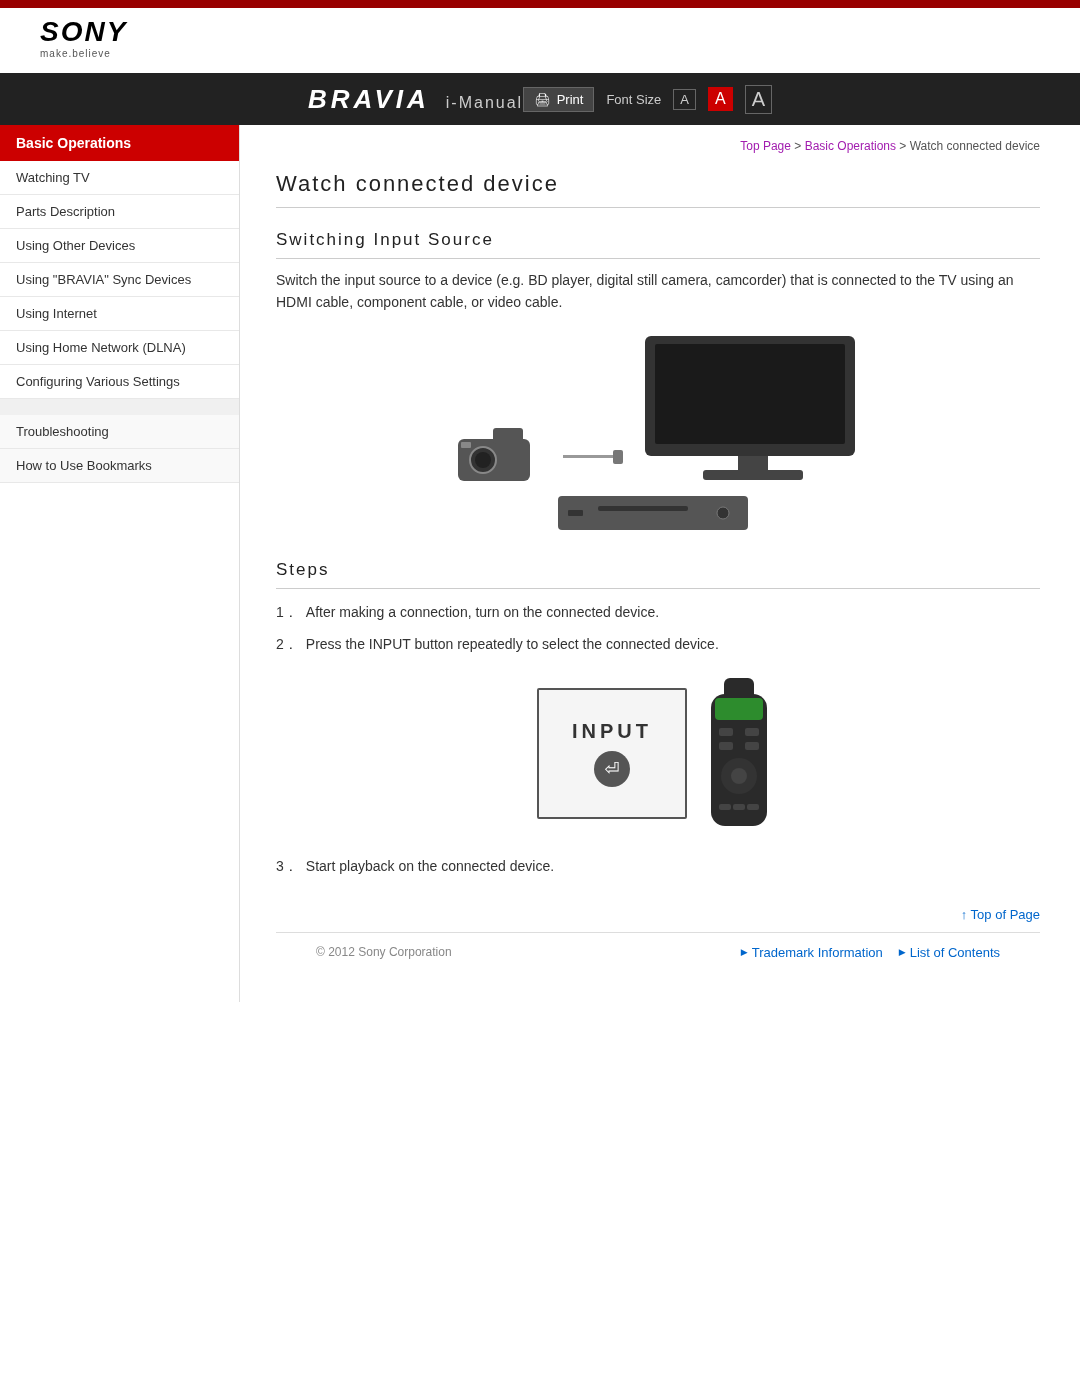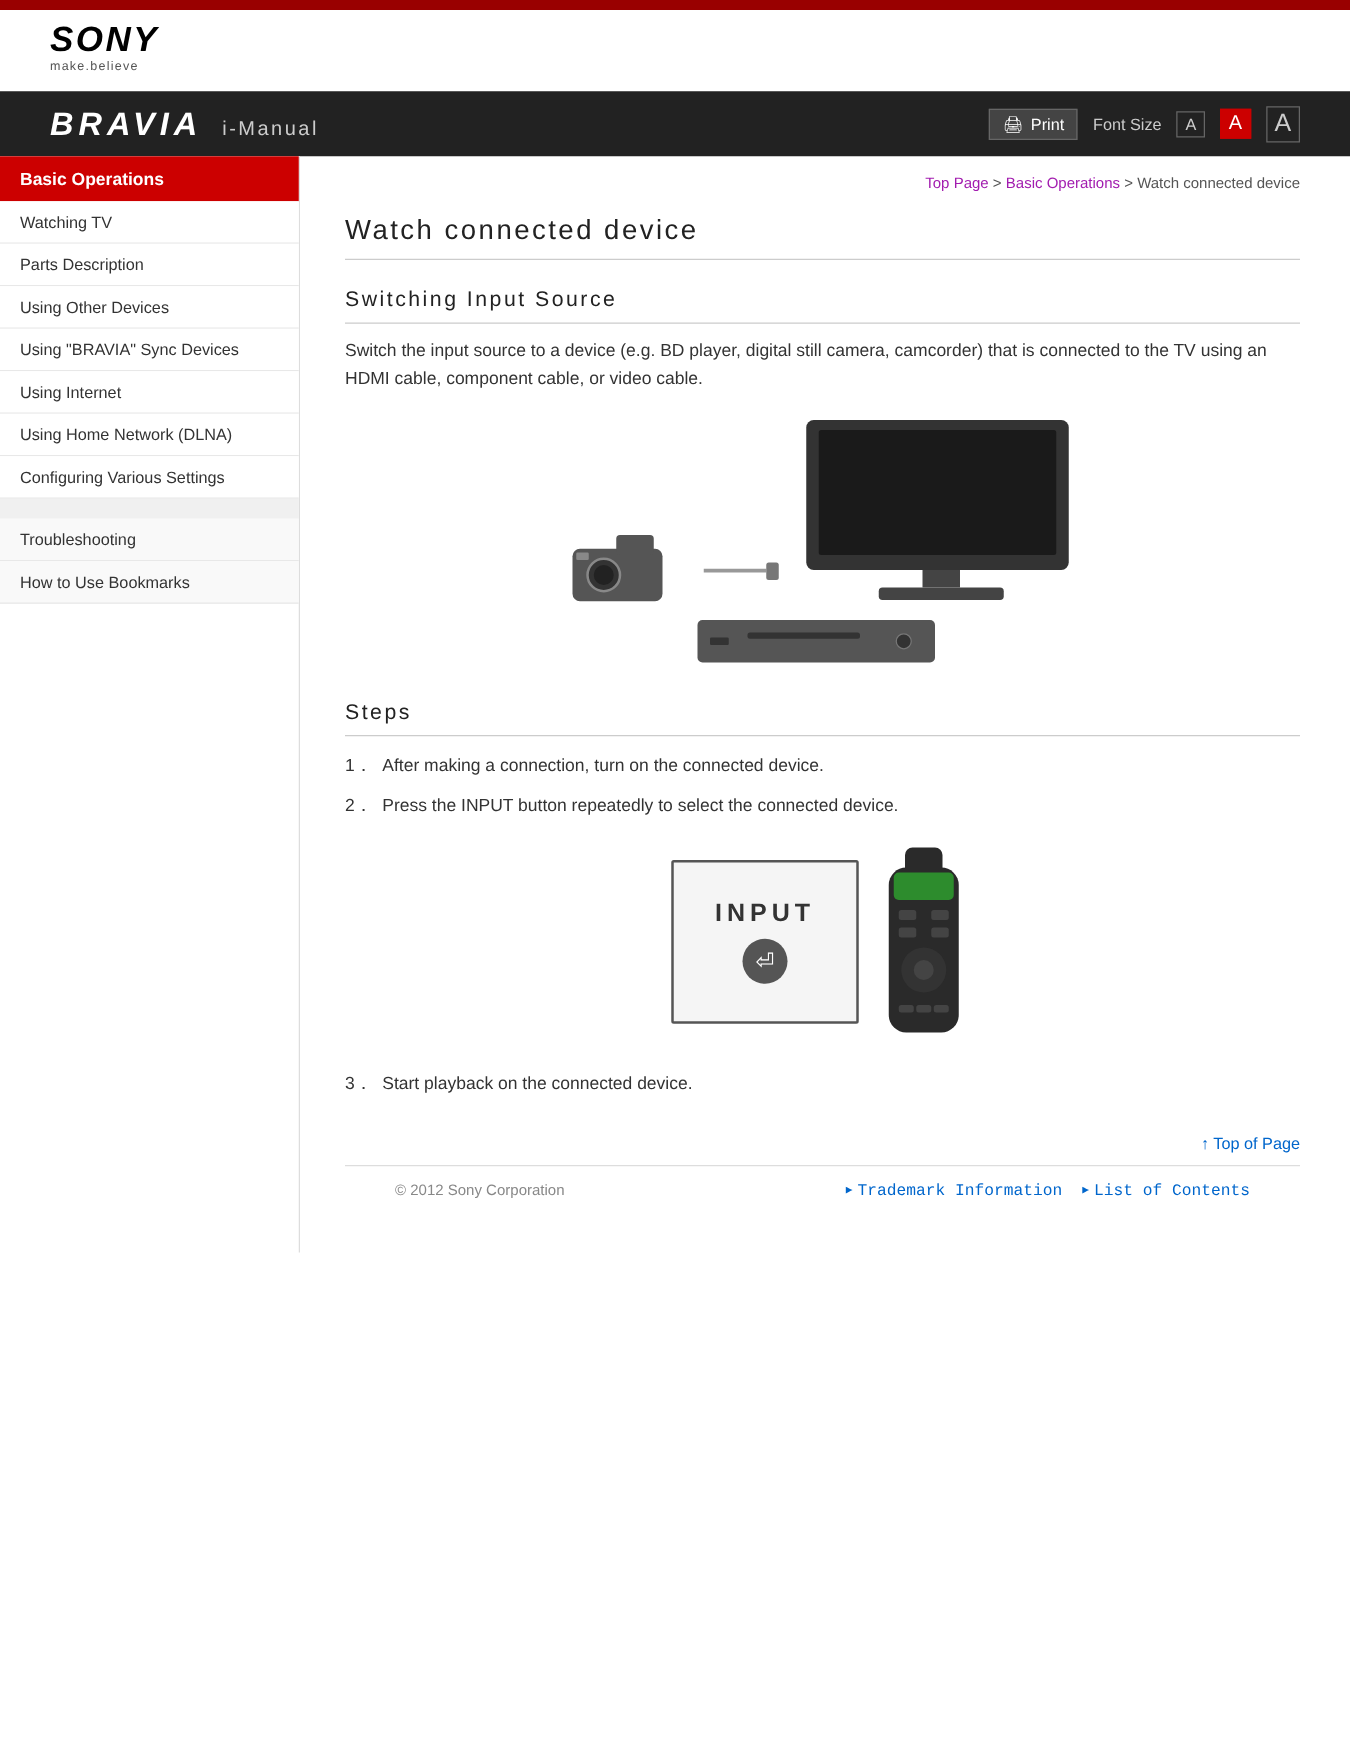--- a/index.html
+++ b/index.html
@@ -44,21 +44,21 @@
       font-size: 10px;
       color: #555;
       letter-spacing: 1px;
     }
 
     
     .nav-bar {
       background: #222;
       display: flex;
       align-items: center;
-      justify-content: space-between;
+      justify-content: center;
       padding: 16px 40px;
       height: 52px;
     }
     .bravia-title {
       display: flex;
       align-items: baseline;
       gap: 16px;
     }
     .bravia-word {
       font-size: 26px;
@@ -286,21 +286,20 @@
       border-top: 1px solid #ddd;
       margin-top: 10px;
     }
     .copyright {
       font-size: 12px;
       color: #888;
     }
     .footer-links {
       display: flex;
       gap: 16px;
-      font-family: Liberation Mono, monospace;
     }
     .footer-link {
       font-size: 13px;
       color: #0066cc;
       text-decoration: none;
       display: flex;
       align-items: center;
       gap: 4px;
     }
     .footer-link::before {

